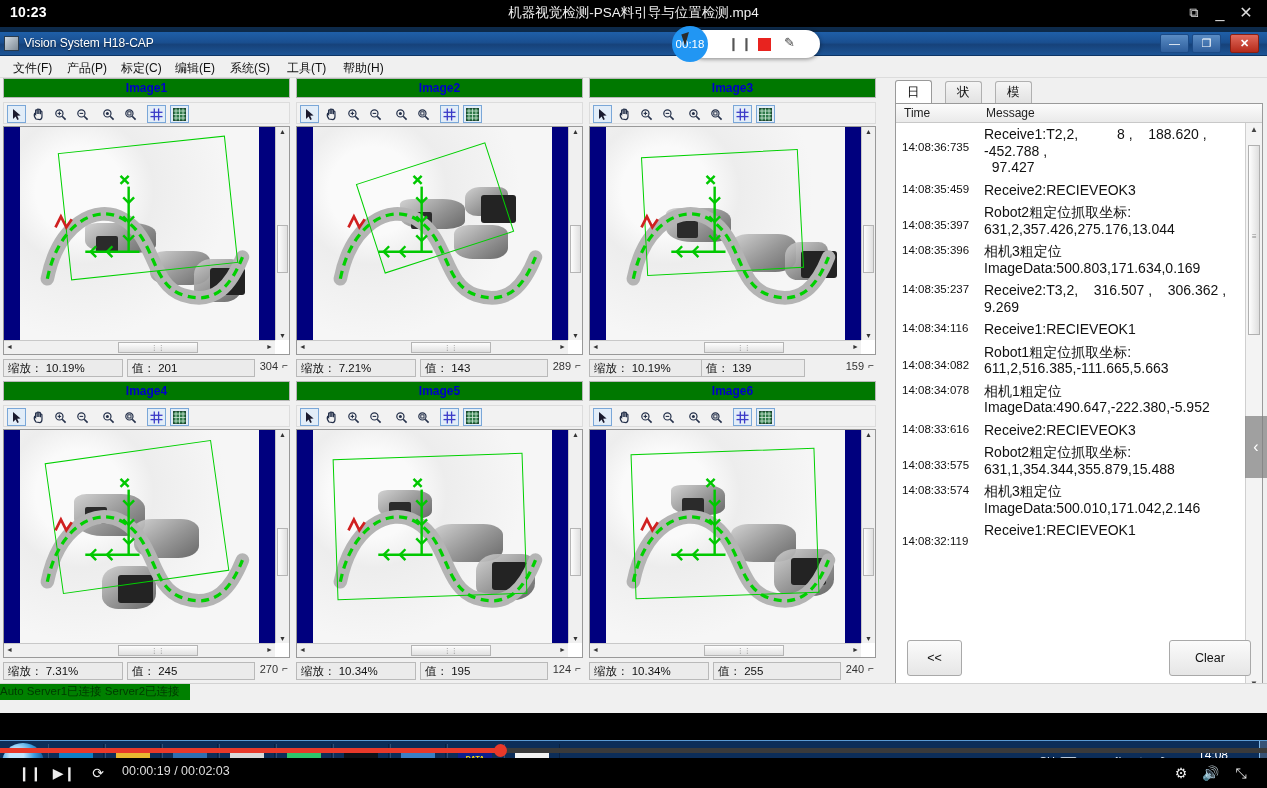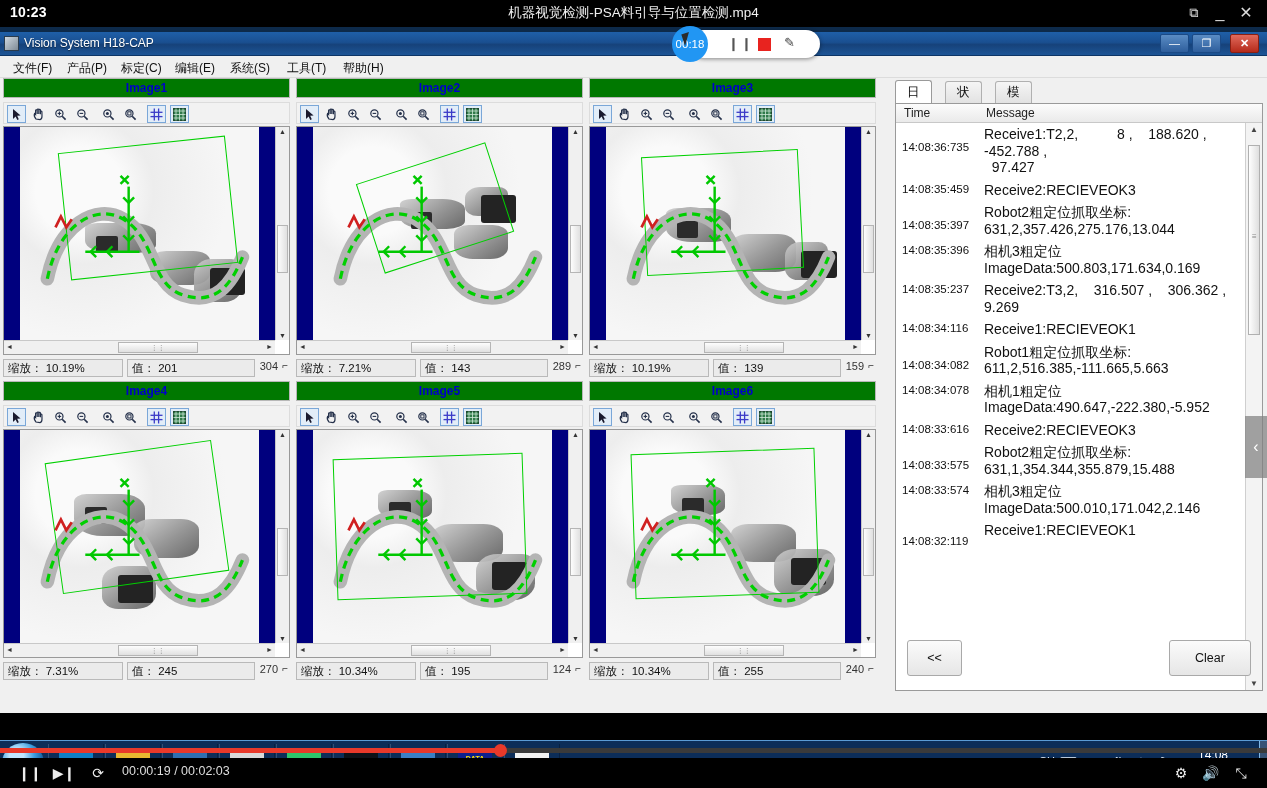--- a/index.html
+++ b/index.html
@@ -562,21 +562,21 @@
                   <div class="sb-arrow dn">▼</div>
                 </div>
                 <div class="hbar">
                   <div class="sb-arrow lf">◄</div>
                   <div class="hthumb">⋮⋮</div>
                   <div class="sb-arrow rt">►</div>
                 </div>
               </div>
               <div class="panel-status">
                 <div class="stat-box" style="left:0;width:120px;">缩放： 10.19%</div>
-                <div class="stat-box" style="left:124px;width:128px;">值： 139</div>
+                <div class="stat-box" style="left:112px;width:104px;">值： 139</div>
                 <div class="stat-num">159</div>
                 <div class="stat-tick">⌐</div>
               </div>
             </div>
             <div class="img-panel" style="left: 0px; top: 303px; width: 293px; height: 303px;">
               <div class="panel-header">Image4</div>
               <div class="panel-toolbar">
                 <div class="tb-ico sel" style="left: 3px;">
                   <svg width="13" height="13" viewBox="0 0 13 13">
                     <path d="M3 1 L3 11 L5.6 8.4 L7.3 12 L8.8 11.3 L7.2 7.8 L10.6 7.6 Z" fill="#1a1a2e"></path>
@@ -994,20 +994,23 @@
               </div>
             </div>
           </div>
           <div id="btn-collapse">&lt;&lt;</div>
           <div id="btn-clear">Clear</div>
         </div>
 
         <div id="edge-handle">‹</div>
       </div>
 
+      <div id="app-status">
+        <div id="status-green">Auto  Server1已连接  Server2已连接</div>
+      </div>
     </div>
 
     <div id="taskbar">
       <div id="start-orb"></div>
       <div id="taskbar-items">
           <div class="tb-item" style="left: 48px;">
             <div class="tb-glyph" style="background: rgb(15, 127, 196); color: rgb(255, 255, 255);">e</div>
           </div>
           <div class="tb-item" style="left: 105px;">
             <div class="tb-glyph" style="background: rgb(232, 183, 48); color: rgb(255, 255, 255);">▤</div>

